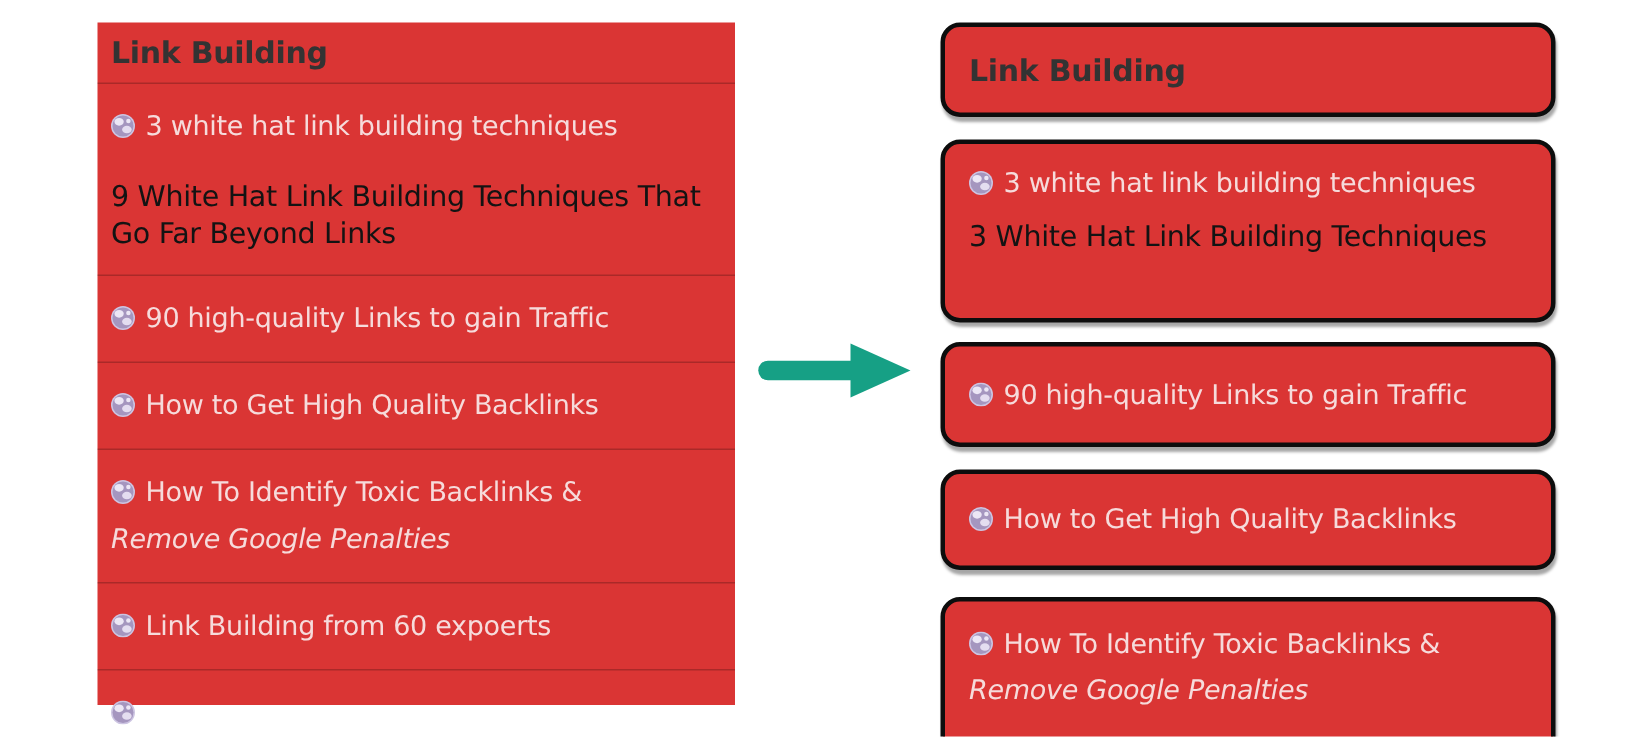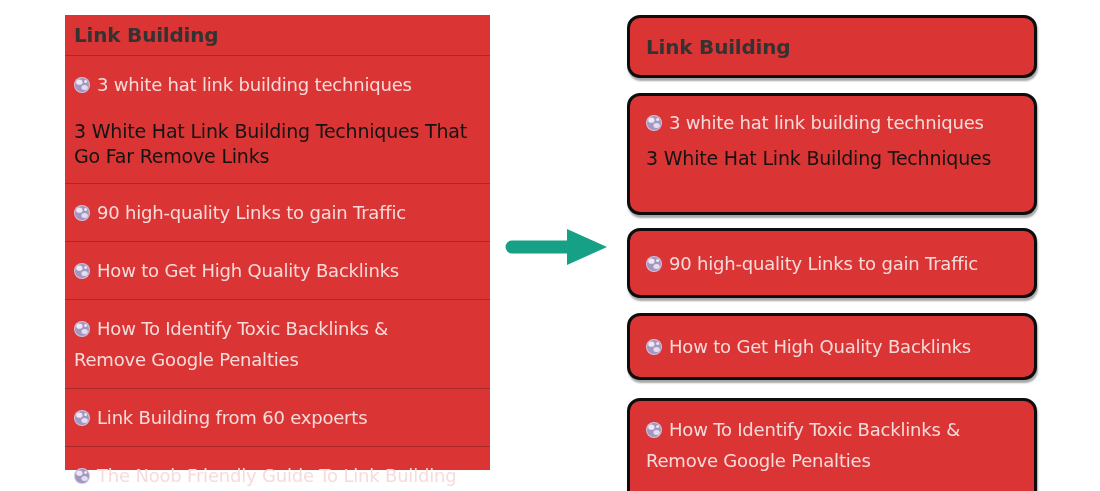--- a/index.html
+++ b/index.html
@@ -18,21 +18,21 @@
     margin: 2px 0 7px 0; font-size: 20px; line-height: 26px;
     font-weight: bold; color: #333333; letter-spacing: -0.2px;
   }
   .sep { height: 1px; background: rgba(0,0,0,0.22); margin: 0 -9px; }
   .item {
     padding: 13px 0; font-size: 18px; line-height: 31px;
     color: #f6dbdb; letter-spacing: -0.2px;
   }
   .item a { color: #f6dbdb; text-decoration: none; cursor: pointer; }
   .item .line { white-space: nowrap; }
-  .item .line.block { display: block; }
+  .item .line.block { display: block; font-style: italic; }
   .plain-text {
     margin: 6px 0 14px 0; font-size: 19px; line-height: 25px;
     color: #131313; letter-spacing: -0.2px;
   }
   .plain-text .line { display: block; white-space: nowrap; }
 
   .globe {
     display: inline-block; width: 16px; height: 16px; vertical-align: -2px;
     margin-right: 7px;
   }
@@ -80,22 +80,22 @@
             <circle cx="8" cy="8" r="8" fill="#cdc5e2"></circle>
             <circle cx="8" cy="8" r="7" fill="#a596bf"></circle>
             <ellipse cx="5.4" cy="5.2" rx="3.1" ry="2.6" fill="#ece7f5"></ellipse>
             <ellipse cx="10.6" cy="10.4" rx="3.2" ry="2.5" fill="#e4ddf0"></ellipse>
             <circle cx="11.6" cy="4.6" r="1.5" fill="#ece7f5"></circle>
           </svg>
       </span><a><span class="line">3 white hat link building techniques</span></a>
     </div>
 
     <div class="plain-text">
-      <span class="line">3 White Hat Link Building Techniques That</span>
-      <span class="line">Go Far Remove Links</span>
+      <span class="line">9 White Hat Link Building Techniques That</span>
+      <span class="line">Go Far Beyond Links</span>
     </div>
     <div class="sep"></div>
 
     <div class="item">
       <span class="globe">
         <svg width="16" height="16" viewBox="0 0 16 16">
             <circle cx="8" cy="8" r="8" fill="#cdc5e2"></circle>
             <circle cx="8" cy="8" r="7" fill="#a596bf"></circle>
             <ellipse cx="5.4" cy="5.2" rx="3.1" ry="2.6" fill="#ece7f5"></ellipse>
             <ellipse cx="10.6" cy="10.4" rx="3.2" ry="2.5" fill="#e4ddf0"></ellipse>
@@ -146,21 +146,21 @@
 
     <div class="item">
       <span class="globe">
         <svg width="16" height="16" viewBox="0 0 16 16">
             <circle cx="8" cy="8" r="8" fill="#cdc5e2"></circle>
             <circle cx="8" cy="8" r="7" fill="#a596bf"></circle>
             <ellipse cx="5.4" cy="5.2" rx="3.1" ry="2.6" fill="#ece7f5"></ellipse>
             <ellipse cx="10.6" cy="10.4" rx="3.2" ry="2.5" fill="#e4ddf0"></ellipse>
             <circle cx="11.6" cy="4.6" r="1.5" fill="#ece7f5"></circle>
           </svg>
-      </span><a><span class="line">The Noob Friendly Guide To Link Building</span></a>
+      </span>
     </div>
   </section>
 
   <svg class="arrow" viewBox="0 0 105 44">
     <line x1="7" y1="22" x2="66" y2="22" stroke="#16a085" stroke-width="13" stroke-linecap="round"></line>
     <polygon points="62,4 102,22 62,40" fill="#16a085"></polygon>
   </svg>
 
   <div class="card card-title">
     <h2>Link Building</h2>

